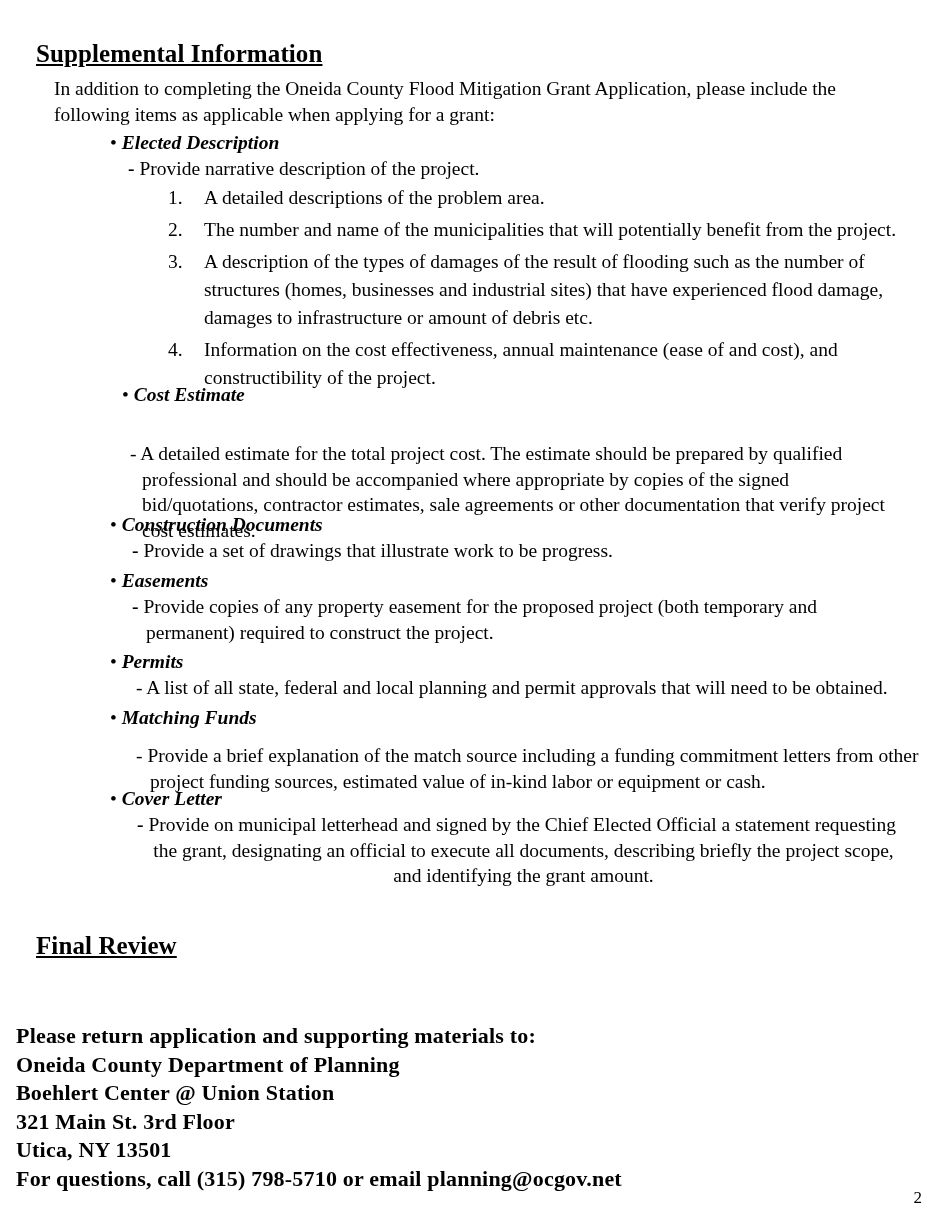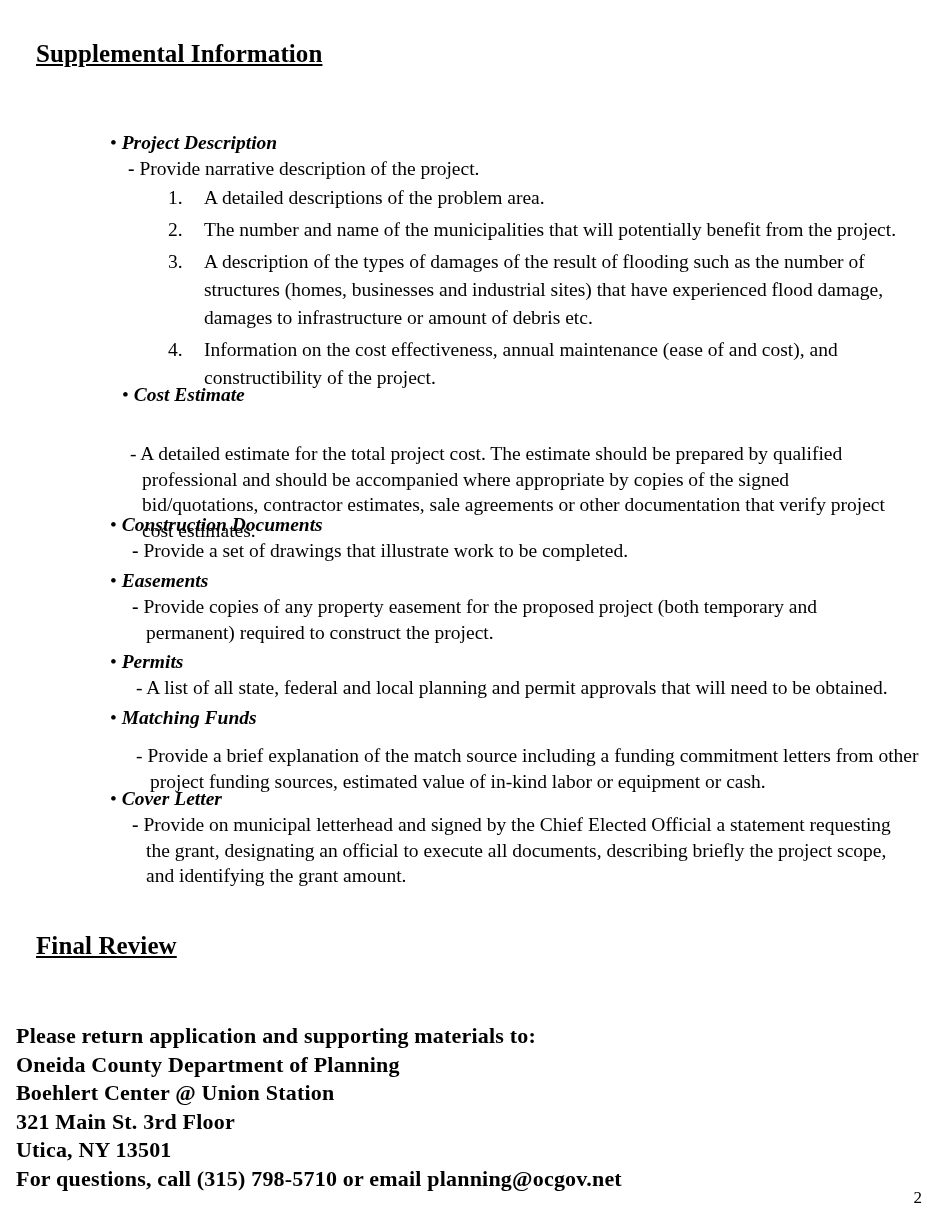--- a/index.html
+++ b/index.html
@@ -121,25 +121,28 @@
     font-size: 17px;
   }
 </style>
 </head>
 <body>
 
 <div class="page">
 
   <h1 class="h1" id="supplemental-heading">Supplemental Information</h1>
 
+  <div class="intro">
+    <span>In addition to completing the Oneida County Flood Mitigation Grant Application, please include the following items as applicable when applying for a grant:</span>
+  </div>
 
   <div class="bullet-block" style="left:110px; top:130px;">
     <div class="bullet-head">
       <span class="bullet-dot">•</span>
-      <span>Project Description</span>
+      <span>Elected Description</span>
     </div>
   </div>
   <div class="bullet-block dash-item" style="left:128px; top:156px; width:790px;">
     <span class="dash-mark">-</span>
     <span>Provide narrative description of the project.</span>
   </div>
 
   <div class="bullet-block" style="left:168px; top:184px; width:760px;">
     <ul class="num-list">
       <li class="num-item" style="margin-bottom:4px;">
@@ -173,21 +176,21 @@
   </div>
 
   <div class="bullet-block" style="left:110px; top:512px;">
     <div class="bullet-head">
       <span class="bullet-dot">•</span>
       <span>Construction Documents</span>
     </div>
   </div>
   <div class="bullet-block dash-item" style="left:132px; top:538px; width:770px;">
     <span class="dash-mark">-</span>
-    <span>Provide a set of drawings that illustrate work to be completed.</span>
+    <span>Provide a set of drawings that illustrate work to be progress.</span>
   </div>
 
   <div class="bullet-block" style="left:110px; top:568px;">
     <div class="bullet-head">
       <span class="bullet-dot">•</span>
       <span>Easements</span>
     </div>
   </div>
   <div class="bullet-block dash-item" style="left:132px; top:594px; width:752px; text-indent:-14px; padding-left:14px;">
     <span class="dash-mark">-</span>
@@ -215,21 +218,21 @@
     <span>-</span>
     <span>Provide a brief explanation of the match source including a funding commitment letters from other project funding sources, estimated value of in-kind labor or equipment or cash.</span>
   </div>
 
   <div class="bullet-block" style="left:110px; top:786px;">
     <div class="bullet-head">
       <span class="bullet-dot">•</span>
       <span>Cover Letter</span>
     </div>
   </div>
-  <div class="bullet-block dash-item" style="left:132px; top:812px; width:755px; text-indent:-14px; padding-left:14px;">
+  <div class="bullet-block dash-item" style="left:132px; top:812px; width:755px; text-indent:-14px; padding-left:14px;text-align:center;">
     <span class="dash-mark">-</span>
     <span>Provide on municipal letterhead and signed by the Chief Elected Official a statement requesting the grant, designating an official to execute all documents, describing briefly the project scope, and identifying the grant amount.</span>
   </div>
 
   <h1 class="h1" id="final-review-heading">Final Review</h1>
 
 
   <div class="footer-block">
     <div class="footer-line">Please return application and supporting materials to:</div>
     <div class="footer-line">Oneida County Department of Planning</div>

